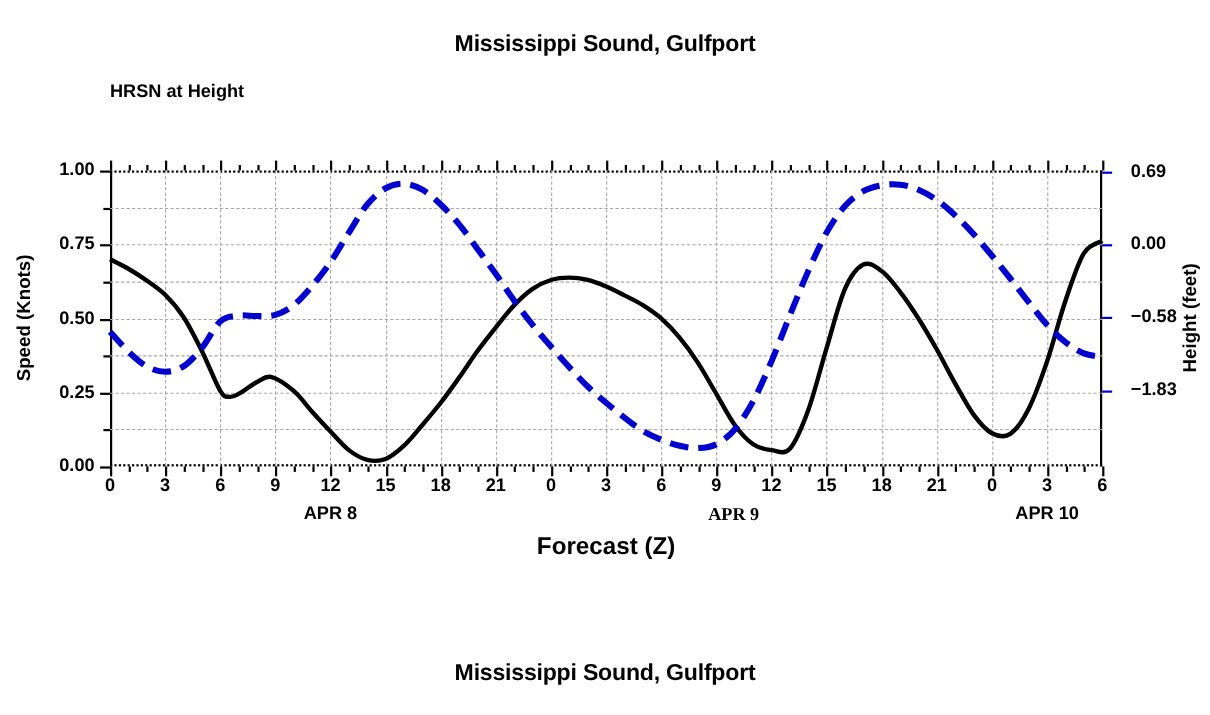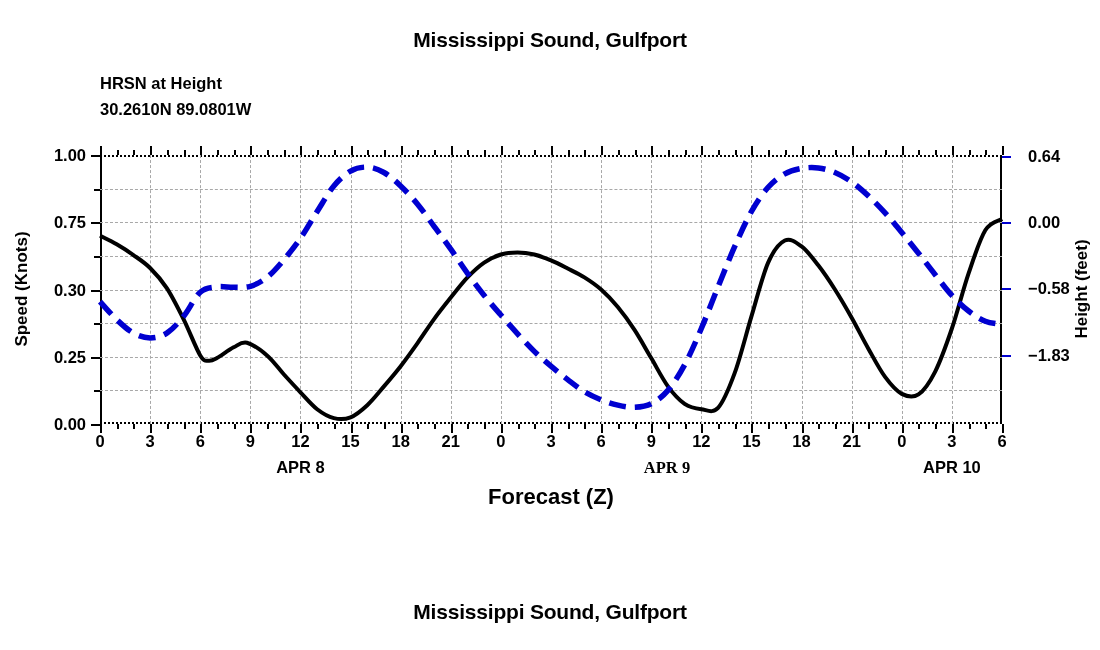--- a/index.html
+++ b/index.html
@@ -222,21 +222,20 @@
   svg.series { position: absolute; left: 0; top: 0; overflow: visible; }
 </style>
 </head>
 <body>
 
 <div id="root">
 
   <div class="abs title-main">Mississippi Sound, Gulfport</div>
 
   <div class="abs hdr-left-1">HRSN at Height</div>
-  <div class="abs hdr-left-2">30.2610N  89.0801W</div>
 
   <div class="abs" id="plot">
     <div class="frame"></div>
     <div id="grid-layer">
         <div class="edge-dotted" style="top: 0px;"></div>
         <div class="edge-dotted" style="top: 267px;"></div>
         <div class="gridline-h" style="top: 201.75px;"></div>
         <div class="gridline-h" style="top: 134.5px;"></div>
         <div class="gridline-h" style="top: 67.25px;"></div>
         <div class="gridline-h" style="top: 235.375px;"></div>
@@ -386,24 +385,24 @@
         <div class="tick-bot" style="left: 902px; height: 9px;"></div>
         <div class="tick-top" style="left: 902px; height: 9px; top: -9px;"></div>
       </div>
     <svg class="series" id="series-layer" width="902" height="269" viewBox="0 0 902 269">
         <path d="M 0.00 80.70 C 2.78 82.13, 11.14 86.08, 16.70 89.31 C 22.27 92.54, 27.84 96.12, 33.41 100.07 C 38.98 104.01, 44.54 107.47, 50.11 112.98 C 55.68 118.49, 61.25 124.64, 66.81 133.16 C 72.38 141.67, 77.95 152.88, 83.52 164.09 C 89.09 175.30, 96.05 193.46, 100.22 200.41 C 104.40 207.35, 105.79 205.34, 108.57 205.78 C 111.36 206.23, 112.75 205.34, 116.93 203.09 C 121.10 200.85, 128.62 194.89, 133.63 192.34 C 138.64 189.78, 141.42 186.42, 146.99 187.76 C 152.56 189.11, 160.91 195.16, 167.04 200.41 C 173.16 205.65, 178.17 213.09, 183.74 219.24 C 189.31 225.38, 194.88 231.43, 200.44 237.26 C 206.01 243.09, 211.58 249.90, 217.15 254.21 C 222.72 258.51, 228.28 261.74, 233.85 263.08 C 239.42 264.43, 244.99 264.43, 250.56 262.27 C 256.12 260.12, 261.69 255.33, 267.26 250.17 C 272.83 245.01, 278.40 237.84, 283.96 231.34 C 289.53 224.84, 295.10 218.34, 300.67 211.16 C 306.23 203.99, 311.80 196.15, 317.37 188.30 C 322.94 180.45, 328.51 171.71, 334.07 164.09 C 339.64 156.47, 345.21 149.52, 350.78 142.57 C 356.35 135.62, 361.91 128.22, 367.48 122.39 C 373.05 116.57, 378.62 111.41, 384.19 107.60 C 389.75 103.79, 395.32 101.23, 400.89 99.53 C 406.46 97.83, 412.02 97.38, 417.59 97.38 C 423.16 97.38, 428.73 98.19, 434.30 99.53 C 439.86 100.88, 445.43 103.12, 451.00 105.45 C 456.57 107.78, 462.14 110.69, 467.70 113.52 C 473.27 116.34, 478.84 118.90, 484.41 122.39 C 489.98 125.89, 495.54 129.57, 501.11 134.50 C 506.68 139.43, 512.25 145.26, 517.81 151.99 C 523.38 158.71, 528.95 166.33, 534.52 174.85 C 540.09 183.37, 545.65 193.68, 551.22 203.09 C 556.79 212.51, 562.36 223.72, 567.93 231.34 C 573.49 238.96, 579.06 245.01, 584.63 248.82 C 590.20 252.64, 595.77 253.53, 601.33 254.21 C 606.90 254.88, 612.47 258.91, 618.04 252.86 C 623.60 246.81, 629.17 233.13, 634.74 217.89 C 640.31 202.65, 645.88 179.78, 651.44 161.40 C 657.01 143.02, 662.58 120.24, 668.15 107.60 C 673.72 94.96, 679.28 88.23, 684.85 85.54 C 690.42 82.85, 695.99 87.34, 701.56 91.46 C 707.12 95.58, 712.69 103.12, 718.26 110.29 C 723.83 117.46, 729.40 125.76, 734.96 134.50 C 740.53 143.24, 746.10 152.88, 751.67 162.75 C 757.23 172.61, 762.80 183.82, 768.37 193.68 C 773.94 203.54, 779.51 214.39, 785.07 221.93 C 790.64 229.46, 796.21 235.96, 801.78 238.87 C 807.35 241.79, 812.91 243.13, 818.48 239.41 C 824.05 235.69, 829.62 227.53, 835.19 216.55 C 840.75 205.56, 846.32 189.87, 851.89 173.50 C 857.46 157.14, 863.02 134.72, 868.59 118.36 C 874.16 102.00, 879.73 84.38, 885.30 75.32 C 890.86 66.26, 899.22 65.90, 902.00 64.02" fill="none" stroke="#000000" stroke-width="4" stroke-linecap="butt" stroke-linejoin="round"></path>
         <path d="M 0.00 146.60 C 2.78 149.61, 11.14 159.38, 16.70 164.63 C 22.27 169.87, 27.84 175.03, 33.41 178.08 C 38.98 181.13, 44.54 182.92, 50.11 182.92 C 55.68 182.92, 61.25 181.66, 66.81 178.08 C 72.38 174.49, 77.95 168.21, 83.52 161.40 C 89.09 154.59, 94.65 142.12, 100.22 137.19 C 105.79 132.26, 111.36 132.62, 116.93 131.81 C 122.49 131.00, 128.06 132.44, 133.63 132.35 C 139.20 132.26, 144.77 132.93, 150.33 131.27 C 155.90 129.61, 161.47 126.79, 167.04 122.39 C 172.60 118.00, 178.17 111.41, 183.74 104.91 C 189.31 98.41, 194.88 91.46, 200.44 83.39 C 206.01 75.32, 211.58 65.23, 217.15 56.49 C 222.72 47.75, 228.28 37.66, 233.85 30.94 C 239.42 24.21, 244.99 19.28, 250.56 16.14 C 256.12 13.00, 261.69 11.88, 267.26 12.11 C 272.83 12.33, 278.40 14.35, 283.96 17.48 C 289.53 20.62, 295.10 25.69, 300.67 30.94 C 306.23 36.18, 311.80 42.23, 317.37 48.96 C 322.94 55.68, 328.51 63.75, 334.07 71.28 C 339.64 78.82, 345.21 86.30, 350.78 94.15 C 356.35 102.00, 361.91 110.65, 367.48 118.36 C 373.05 126.07, 378.62 133.47, 384.19 140.42 C 389.75 147.37, 395.32 153.64, 400.89 160.06 C 406.46 166.47, 412.02 172.83, 417.59 178.88 C 423.16 184.94, 428.73 190.99, 434.30 196.37 C 439.86 201.75, 445.43 206.46, 451.00 211.16 C 456.57 215.87, 462.14 220.36, 467.70 224.62 C 473.27 228.87, 478.84 233.36, 484.41 236.72 C 489.98 240.08, 495.54 242.55, 501.11 244.79 C 506.68 247.03, 512.25 248.91, 517.81 250.17 C 523.38 251.43, 528.95 252.55, 534.52 252.32 C 540.09 252.10, 545.65 251.65, 551.22 248.82 C 556.79 246.00, 562.36 241.88, 567.93 235.38 C 573.49 228.87, 579.06 220.13, 584.63 209.82 C 590.20 199.51, 595.77 186.51, 601.33 173.50 C 606.90 160.50, 612.47 145.48, 618.04 131.81 C 623.60 118.14, 629.17 104.01, 634.74 91.46 C 640.31 78.91, 645.88 66.35, 651.44 56.49 C 657.01 46.63, 662.58 38.56, 668.15 32.28 C 673.72 26.00, 679.28 21.97, 684.85 18.83 C 690.42 15.69, 695.99 14.44, 701.56 13.45 C 707.12 12.46, 712.69 12.24, 718.26 12.91 C 723.83 13.58, 729.40 15.15, 734.96 17.48 C 740.53 19.82, 746.10 23.00, 751.67 26.90 C 757.23 30.80, 762.80 35.73, 768.37 40.89 C 773.94 46.04, 779.51 51.74, 785.07 57.83 C 790.64 63.93, 796.21 70.75, 801.78 77.47 C 807.35 84.20, 812.91 91.15, 818.48 98.19 C 824.05 105.22, 829.62 112.67, 835.19 119.70 C 840.75 126.74, 846.32 134.37, 851.89 140.42 C 857.46 146.47, 863.02 151.72, 868.59 156.02 C 874.16 160.32, 879.73 164.00, 885.30 166.24 C 890.86 168.48, 899.22 168.93, 902.00 169.47" fill="none" stroke="#0000d0" stroke-width="5.5" stroke-linecap="butt" stroke-linejoin="round" stroke-dasharray="17 9"></path>
       </svg>
     <div id="label-layer">
         <div class="ylabel-left" style="top: 269px;">0.00</div>
         <div class="ylabel-left" style="top: 201.75px;">0.25</div>
-        <div class="ylabel-left" style="top: 134.5px;">0.30</div>
+        <div class="ylabel-left" style="top: 134.5px;">0.50</div>
         <div class="ylabel-left" style="top: 67.25px;">0.75</div>
         <div class="ylabel-left" style="top: 0px;">1.00</div>
-        <div class="ylabel-right" style="top: 0.9953px;">0.64</div>
+        <div class="ylabel-right" style="top: 0.9953px;">0.69</div>
         <div class="ylabel-right" style="top: 66.8196px;">0.00</div>
         <div class="ylabel-right" style="top: 132.671px;">−0.58</div>
         <div class="ylabel-right" style="top: 199.652px;">−1.83</div>
         <div class="xlabel-tick" style="left: 0px;">0</div>
         <div class="xlabel-tick" style="left: 50.1111px;">3</div>
         <div class="xlabel-tick" style="left: 100.222px;">6</div>
         <div class="xlabel-tick" style="left: 150.333px;">9</div>
         <div class="xlabel-tick" style="left: 200.444px;">12</div>
         <div class="xlabel-tick" style="left: 250.556px;">15</div>
         <div class="xlabel-tick" style="left: 300.667px;">18</div>

